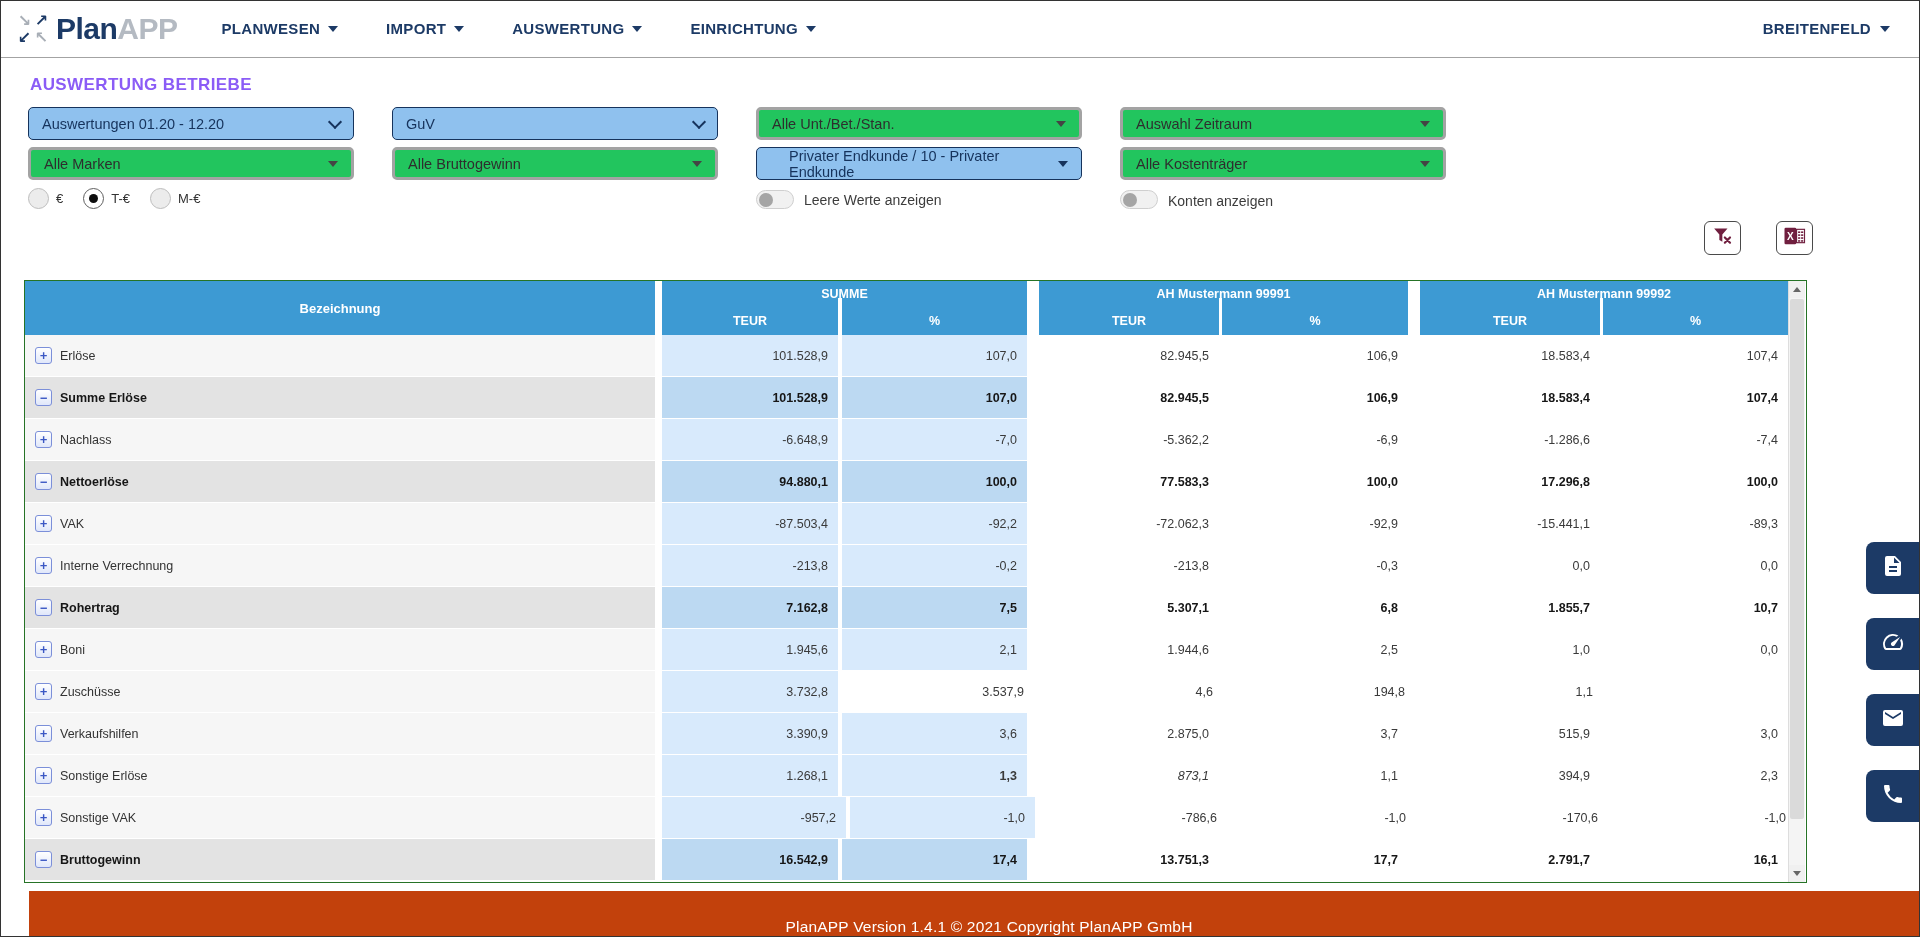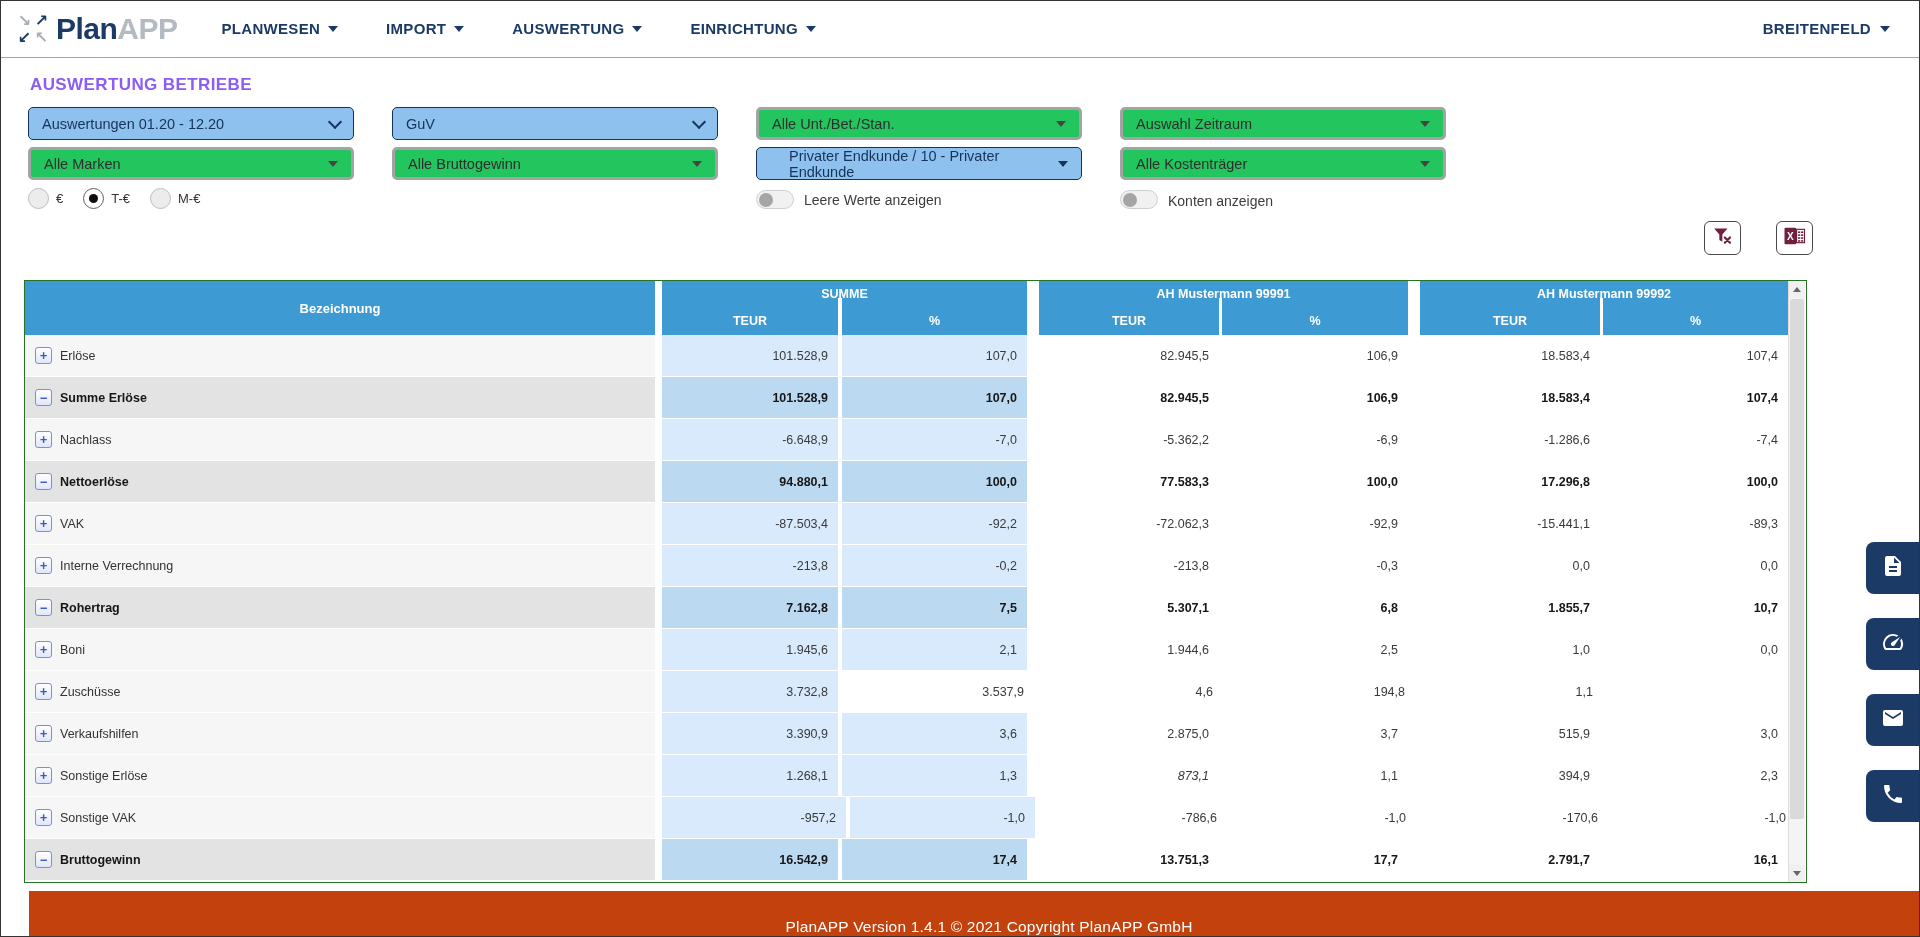--- a/index.html
+++ b/index.html
@@ -419,21 +419,21 @@
           <div class="cell c-num" style="width: 185px;">3,0</div>
         </div>
         <div class="row">
           <div class="cell c-name">
             <span class="exp">+</span>
             <span>Sonstige Erlöse</span>
           </div>
           <div class="b-gap" style="width: 7px;"></div>
           <div class="cell c-num c-sum" style="width: 176px;">1.268,1</div>
           <div class="b-gap" style="width: 4px;"></div>
-          <div class="cell c-num c-sum" style="width: 185px;">1,3</div>
+          <div class="cell c-num c-sum" style="width: 185px; font-weight: bold;">1,3</div>
           <div class="b-gap" style="width: 12px;"></div>
           <div class="cell c-num" style="width: 180px; font-style: italic;">873,1</div>
           <div class="b-gap" style="width: 3px;"></div>
           <div class="cell c-num" style="width: 186px;">1,1</div>
           <div class="b-gap" style="width: 12px;"></div>
           <div class="cell c-num" style="width: 180px;">394,9</div>
           <div class="b-gap" style="width: 3px;"></div>
           <div class="cell c-num" style="width: 185px;">2,3</div>
         </div>
         <div class="row">

